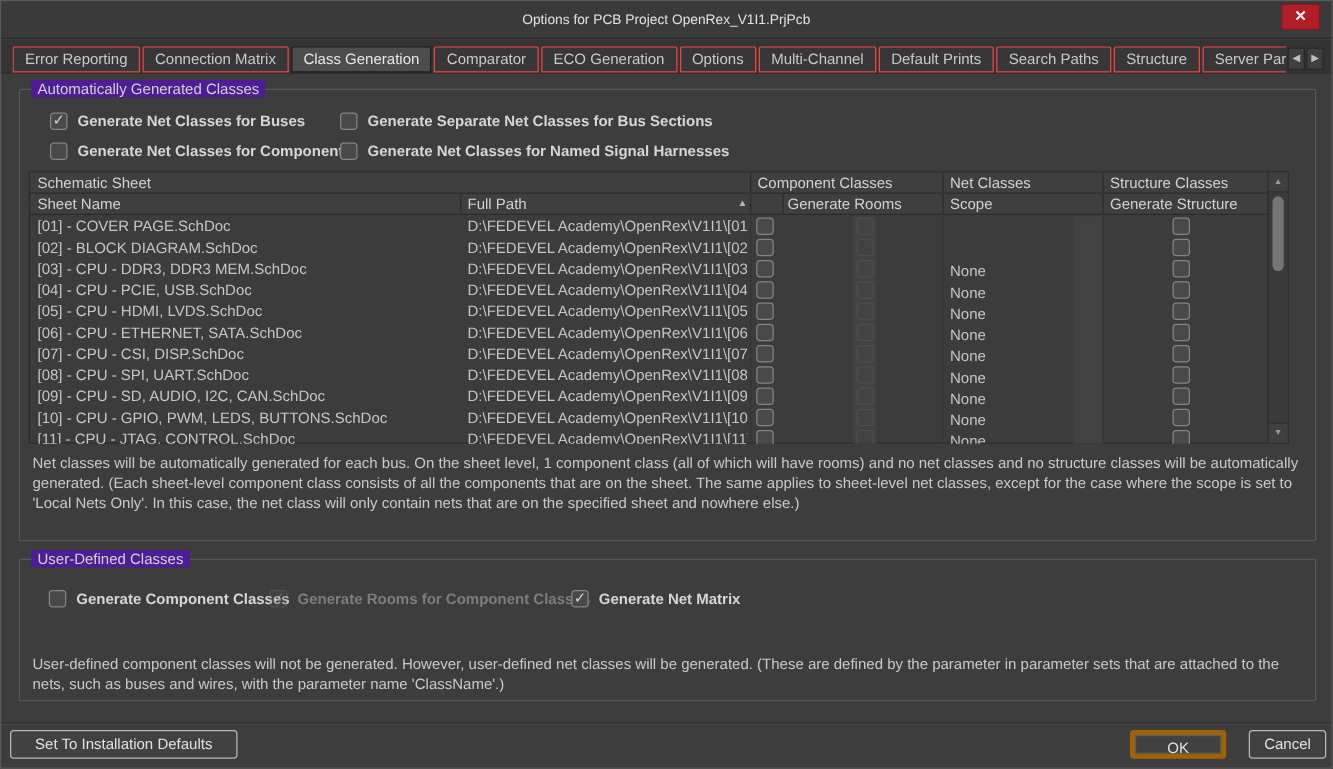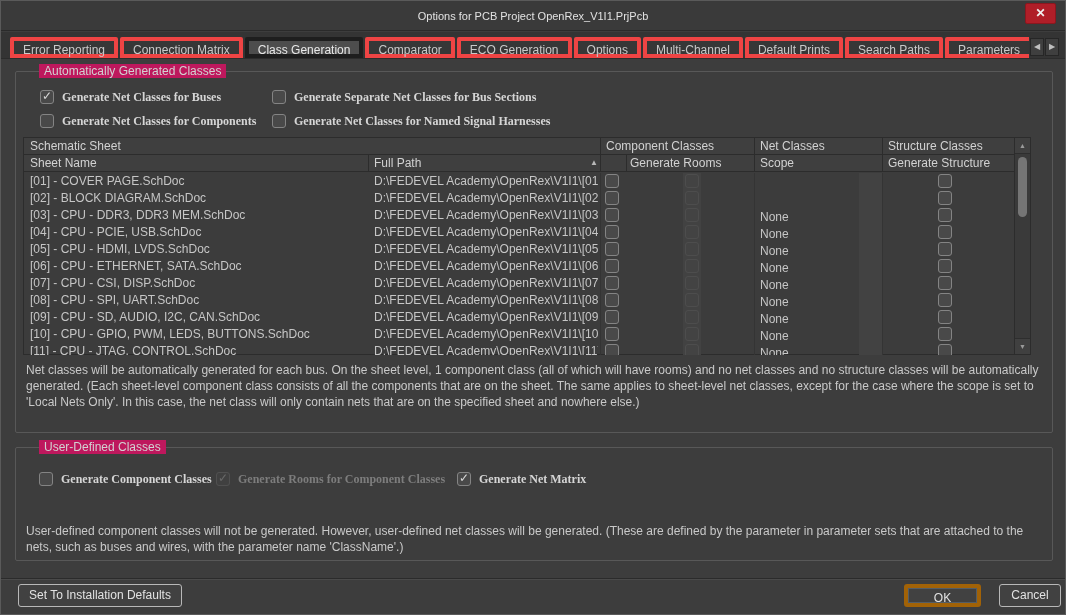--- a/index.html
+++ b/index.html
@@ -15,39 +15,39 @@
   .close-btn {
     position:absolute; top:2px; right:9px; width:31px; height:21px;
     background:#b01e28; border:1px solid #8a171f; border-radius:2px;
     color:#f2f2f2; text-align:center; line-height:19px; font-size:12px; font-weight:bold; cursor:default;
   }
   
   .tabbar { position:absolute; top:31px; left:0; right:0; height:27px; background:#343434; border-bottom:1px solid #2c2c2c; }
   .tabs { position:absolute; left:9px; top:5px; right:36px; height:22px; display:flex; gap:2px; overflow:hidden; white-space:nowrap; }
   .tab {
     flex:0 0 auto; height:21px; line-height:19px; padding:0 9px;
-    background:#373737; border:4px solid #ef4444; border-radius:2px 2px 0 0; color:#c9c9c9; cursor:default;
+    background:#373737; border:1px solid #ef4444; border-radius:2px 2px 0 0; color:#c9c9c9; cursor:default;
   }
   .tab.active { background:#4d4d4d; color:#e8e8e8; border-color:#1e1e1e; }
   .tab-scroll { position:absolute; top:6px; width:14px; height:18px; background:#3f3f3f; border:1px solid #262626; color:#c0c0c0; font-size:8px; text-align:center; line-height:16px; }
   .tab-scroll.left { right:21px; }
   .tab-scroll.right { right:6px; }
   
   .group { position:absolute; border:1px solid #585858; border-radius:2px; }
-  .group-label { position:absolute; top:-8px; left:23px; background:#be185d; padding:0 5px; color:#d2d2d2; }
+  .group-label { position:absolute; top:-8px; left:9px; background:#4c1d95; padding:0 5px; color:#d2d2d2; }
   #group-auto { left:14px; top:70px; width:1038px; height:362px; }
   #group-user { left:14px; top:446px; width:1038px; height:114px; }
   
   .cb-item { position:absolute; height:15px; }
   .cb {
     position:absolute; left:0; top:0; width:14px; height:14px;
     background:#494949; border:1px solid #848484; border-radius:3px;
   }
   .cb.checked::after { content:"✓"; position:absolute; left:1px; top:-2px; font-size:12px; color:#d6d6d6; }
-  .cb-item .cb-label { position:absolute; left:22px; top:0; line-height:15px; font-weight:bold; color:#d6d6d6; white-space:nowrap;font-family:Liberation Serif, serif; }
+  .cb-item .cb-label { position:absolute; left:22px; top:0; line-height:15px; font-weight:bold; color:#d6d6d6; white-space:nowrap; }
   .cb-item.disabled .cb { opacity:0.28; }
   .cb-item.disabled .cb-label { color:#7d7d7d; }
   .desc { position:absolute; color:#c9c9c9; line-height:16px; }
   
   #sheet-table { position:absolute; left:22px; top:136px; width:1008px; height:218px; background:#3c3c3c; border:1px solid #2c2c2c; }
   .th-row { position:absolute; left:0; width:991px; height:17px; background:#3f3f3f; border-bottom:1px solid #2c2c2c; }
   #th-group { top:0; }
   #th-sub { top:17px; }
   .th-cell { position:absolute; top:0; line-height:16px; color:#d2d2d2; white-space:nowrap; cursor:default; }
   .v-sep { position:absolute; top:0; bottom:0; width:1px; background:#2c2c2c; }
@@ -70,21 +70,21 @@
   .vs-up { top:0; border-bottom:1px solid #2e2e2e; }
   .vs-down { bottom:0; border-top:1px solid #2e2e2e; }
   .vs-thumb { position:absolute; left:3px; top:19px; width:9px; height:60px; background:#757575; border-radius:5px; }
   
   .footer-sep { position:absolute; left:0; right:0; top:577px; height:2px; border-top:1px solid #2b2b2b; border-bottom:1px solid #4a4a4a; }
   .btn {
     position:absolute; top:583px; height:23px; background:#414141;
     border:1px solid #b8b8b8; border-radius:3px; color:#e2e2e2;
     text-align:center; line-height:21px; cursor:default;
   }
-  #btn-defaults { left:17px; width:164px; }
+  #btn-defaults { left:7px; width:182px; }
   #btn-ok { left:903px; width:77px; border:4px solid #a16207; box-shadow:0 0 0 1px rgba(140,180,215,0.25) inset; }
   #btn-cancel { left:998px; width:62px; }
 </style>
 </head>
 <body>
 
 <div id="window">
 
   <div class="titlebar">
     <div class="title">Options for PCB Project OpenRex_V1I1.PrjPcb</div>
@@ -97,21 +97,21 @@
     <div class="tabs">
       <div class="tab">Error Reporting</div>
       <div class="tab">Connection Matrix</div>
       <div class="tab active">Class Generation</div>
       <div class="tab">Comparator</div>
       <div class="tab">ECO Generation</div>
       <div class="tab">Options</div>
       <div class="tab">Multi-Channel</div>
       <div class="tab">Default Prints</div>
       <div class="tab">Search Paths</div>
-      <div class="tab">Parameters</div>
+      <div class="tab">Structure</div>
       <div class="tab">Server Parameters</div>
 
     </div>
     <div class="tab-scroll left"><span>◀</span></div>
     <div class="tab-scroll right"><span>▶</span></div>
   </div>
 
   <div class="group" id="group-auto">
     <div class="group-label">Automatically Generated Classes</div>
 

